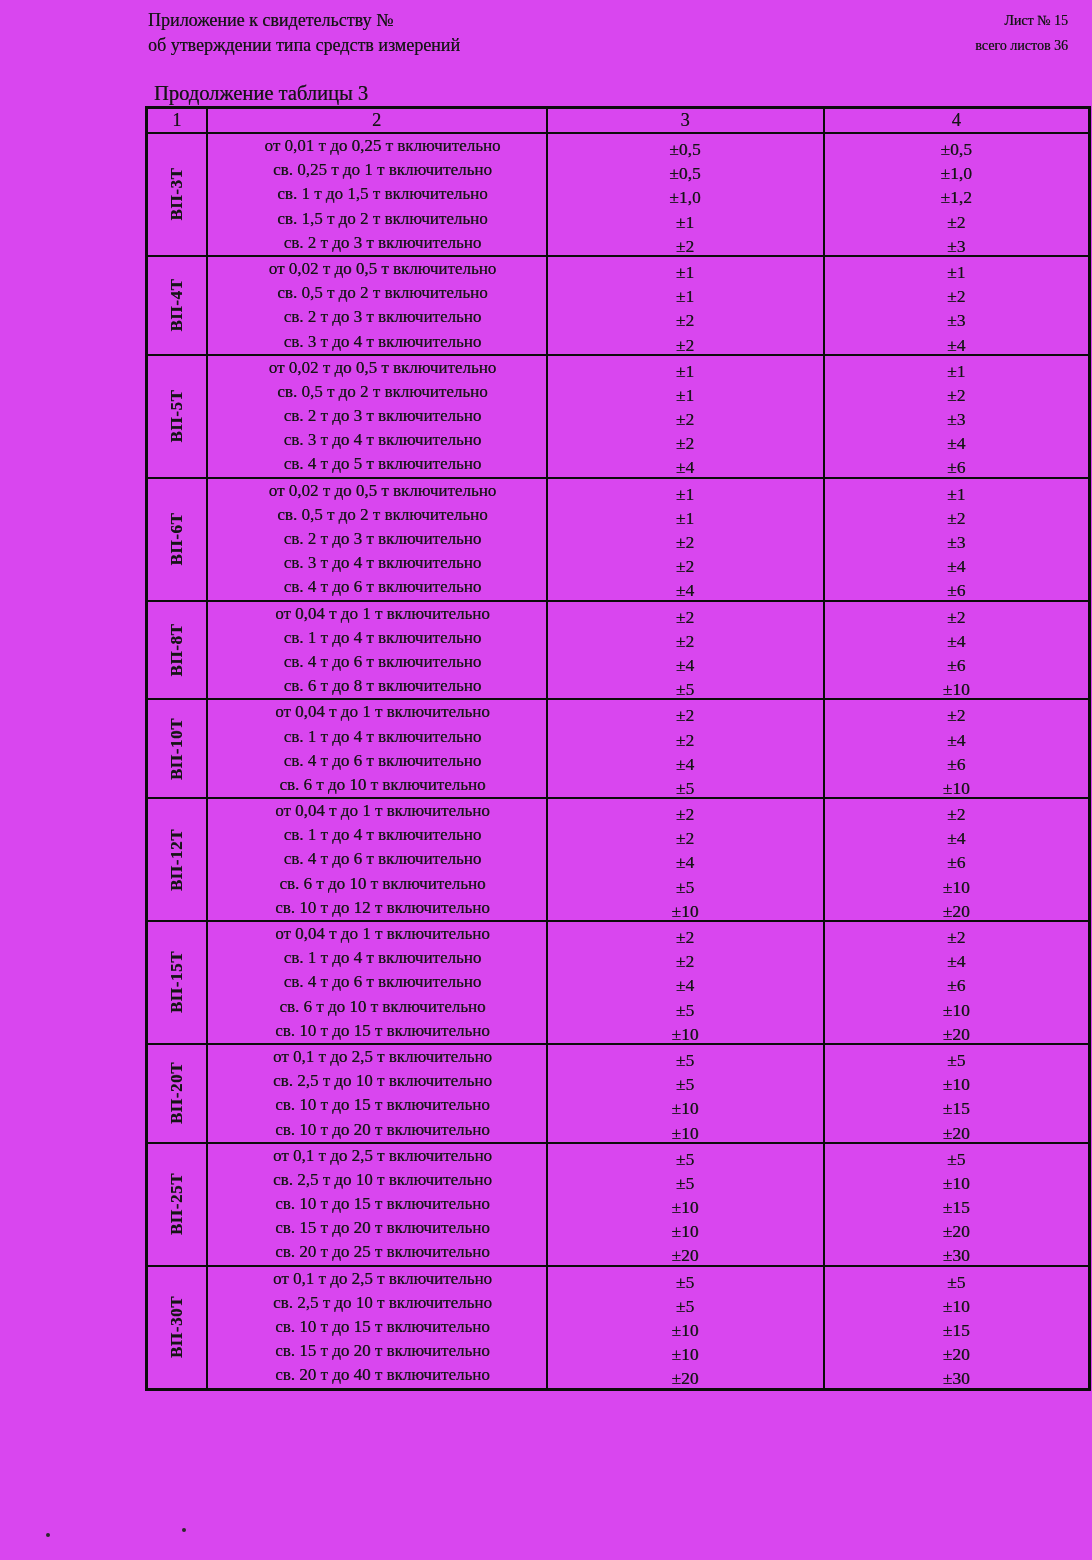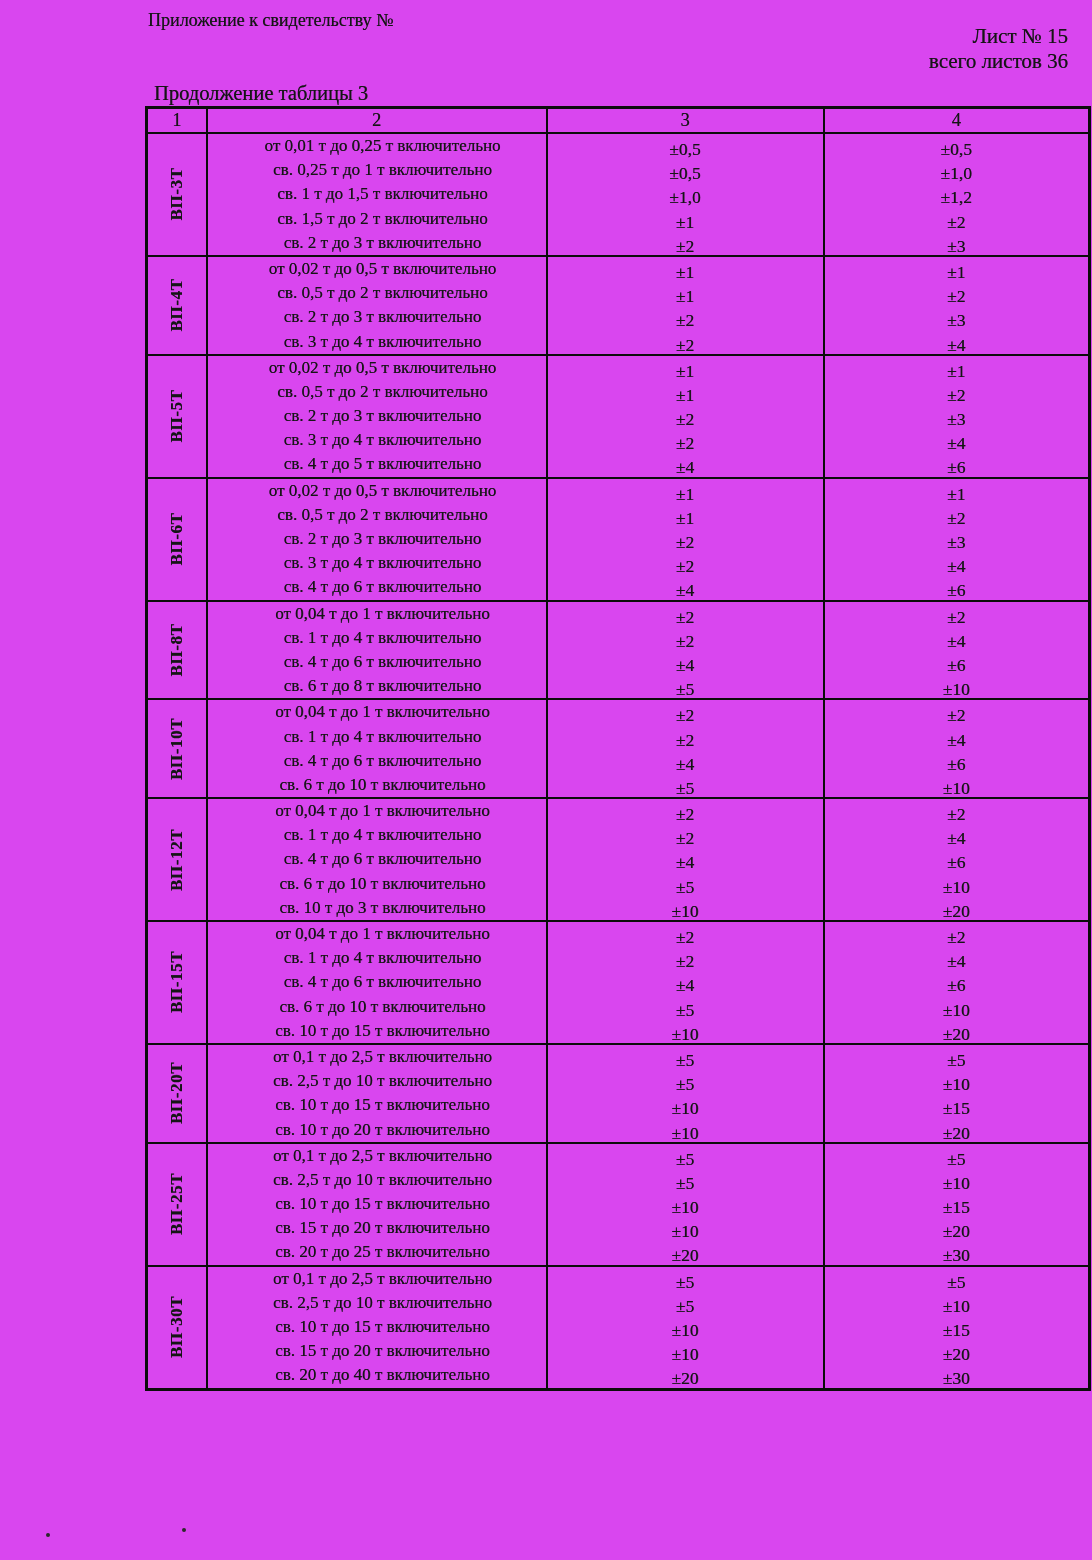--- a/index.html
+++ b/index.html
@@ -23,22 +23,22 @@
     position: absolute;
     left: 148px;
     top: 8px;
     font-size: 18px;
     line-height: 25px;
     text-align: left;
   }
   .page-header-right {
     position: absolute;
     right: 24px;
-    top: 24px;
-    font-size: 21px;
+    top: 8px;
+    font-size: 14px;
     line-height: 25px;
     text-align: right;
     margin-left: 44px;
   }
   .table-title {
     position: absolute;
     left: 148px;
     top: 74px;
     margin: 6px;
     font-size: 20.5px;
@@ -109,20 +109,21 @@
   .speck-1 { left: 46px;  top: 1533px; width: 4px; height: 4px; }
   .speck-2 { left: 182px; top: 1528px; width: 4px; height: 4px; }
 </style>
 </head>
 <body>
 
 <div class="page">
 
   <div class="page-header-left scan-ink">
     <div>Приложение к свидетельству №</div>
+    <div>об утверждении типа средств измерений</div>
   </div>
 
   <div class="page-header-right scan-ink">
     <div>Лист № 15</div>
     <div>всего листов 36</div>
   </div>
 
   <h2 class="table-title scan-ink">Продолжение таблицы 3</h2>
 
   <table class="data-table scan-ink">
@@ -290,21 +291,21 @@
         </tr>
         <tr>
           <td class="cell-label">
             <span class="model-label">ВП-12Т</span>
           </td>
           <td class="cell-ranges">
             <div class="line range-line">от 0,04 т до 1 т включительно</div>
             <div class="line range-line">св. 1 т до 4 т включительно</div>
             <div class="line range-line">св. 4 т до 6 т включительно</div>
             <div class="line range-line">св. 6 т до 10 т включительно</div>
-            <div class="line range-line">св. 10 т до 3 т включительно</div>
+            <div class="line range-line">св. 10 т до 12 т включительно</div>
           </td>
           <td class="cell-values">
             <div class="line val-line">±2</div>
             <div class="line val-line">±2</div>
             <div class="line val-line">±4</div>
             <div class="line val-line">±5</div>
             <div class="line val-line">±10</div>
           </td>
           <td class="cell-values">
             <div class="line val-line">±2</div>

